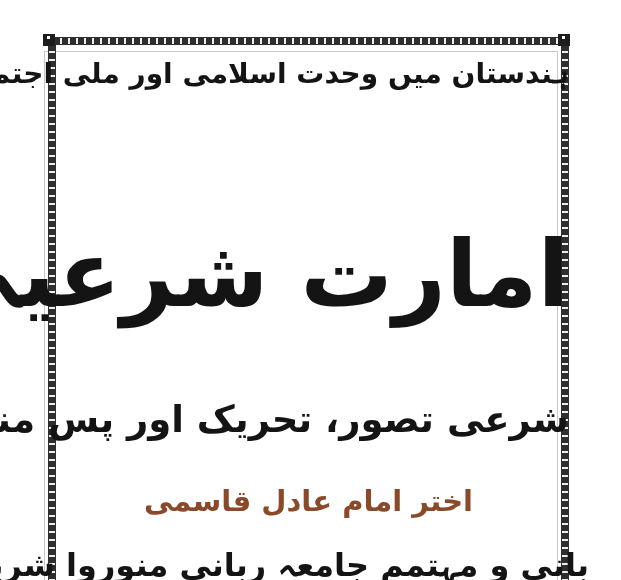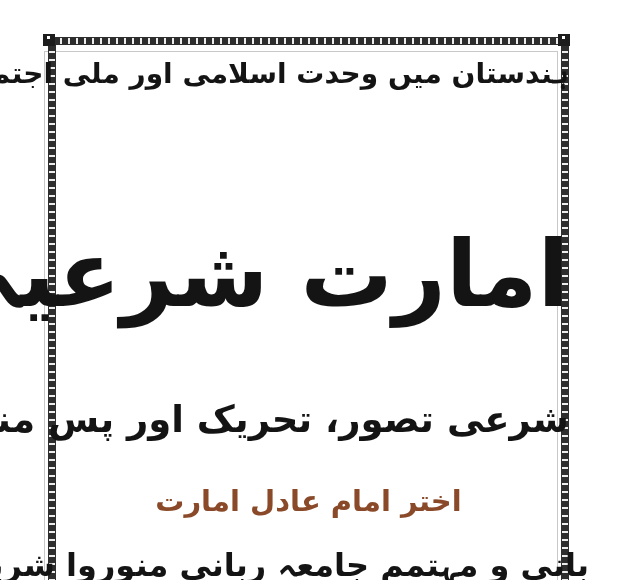--- a/index.html
+++ b/index.html
@@ -121,17 +121,17 @@
   <div class="chain-v chain-right"></div>
   <div class="knob knob-left"></div>
   <div class="knob knob-right"></div>
 
   <div class="tx tagline">ہندستان میں وحدت اسلامی اور ملی اجتماعیت کی عظیم علامت</div>
 
   <h1 class="tx title">امارت شرعیہ</h1>
 
   <div class="tx subtitle">شرعی تصور، تحریک اور پس منظر</div>
 
-  <div class="tx author">اختر امام عادل امارت</div>
+  <div class="tx author">اختر امام عادل قاسمی</div>
 
   <div class="tx footer">بانی و مہتمم جامعہ ربانی منوروا شریف بہار</div>
 
 </div>
 
 </body></html>

